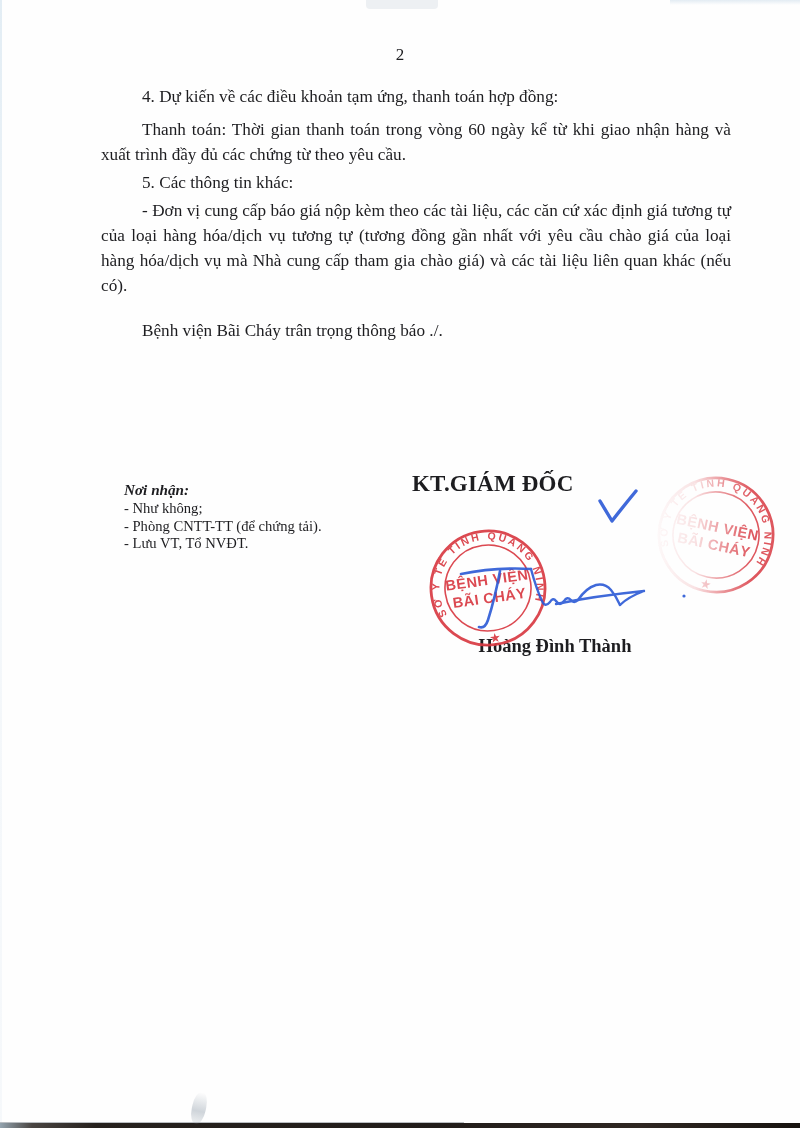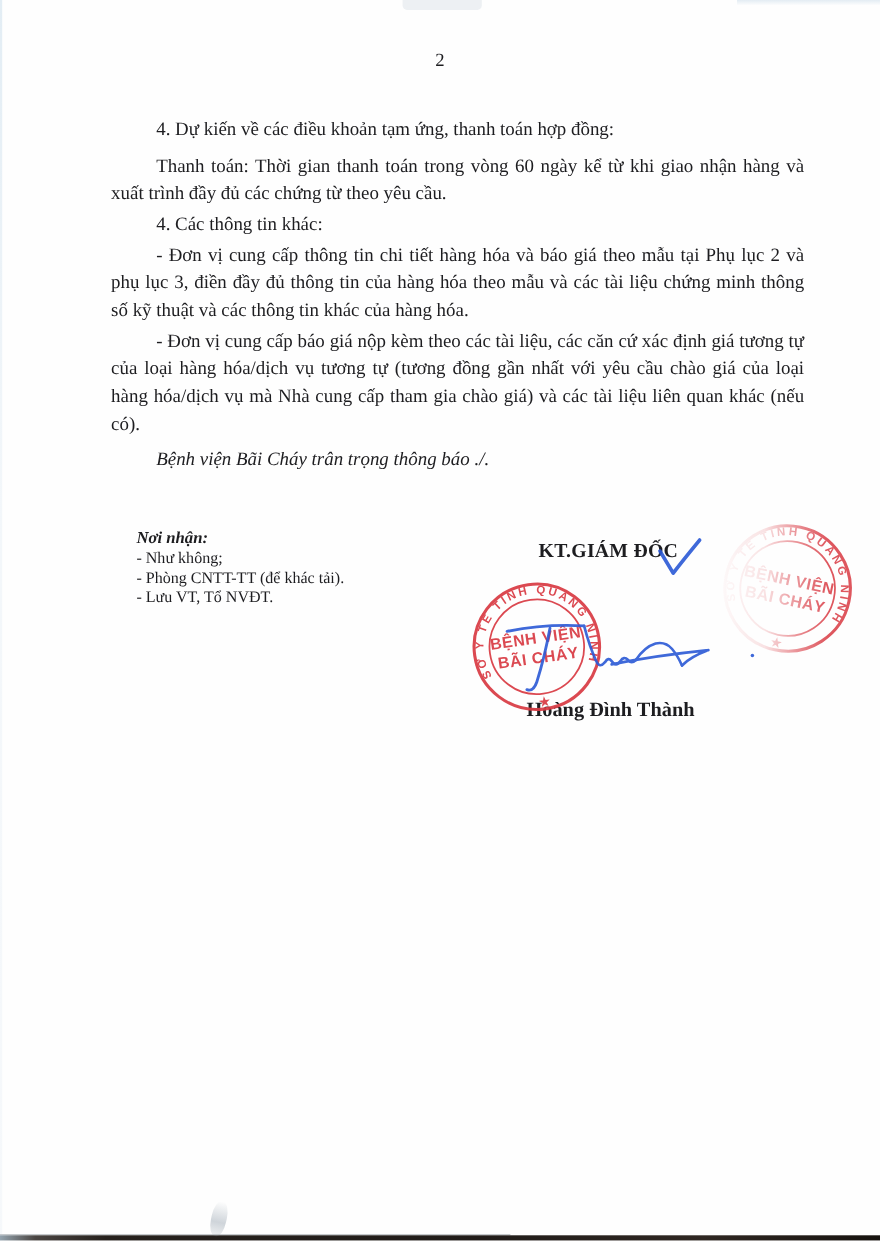--- a/index.html
+++ b/index.html
@@ -21,44 +21,42 @@
   }
   .doc-body {
     position: absolute;
     left: 101px; top: 84px;
     width: 630px;
     font-size: 17.2px;
     line-height: 25.2px;
     text-align: justify;
   }
   .doc-body p { margin: 0 0 2.5px; text-indent: 41px; }
-  .doc-body p.sp8 { margin-bottom: 8px; margin-top: 21px; }
-  .doc-body p.closing { margin-top: 7px; font-style: italic; }
+  .doc-body p.sp8 { margin-bottom: 8px; }
+  .doc-body p.closing { margin-top: 19px; }
   .recipients {
     position: absolute;
     left: 124px; top: 481px;
     font-size: 14.6px;
     line-height: 17.4px;
   }
   .recipients-title {
     font-weight: bold;
     font-style: italic;
     font-size: 15.2px;
     margin-bottom: 2px;
   }
   .sig-titles {
     position: absolute;
     left: 412px; top: 473px;
     width: 282px;
-    text-align: center;
     font-weight: bold;
-    font-size: 18px;
+    font-size: 23px;
     line-height: 22.5px;
     letter-spacing: 0.2px;
-    margin-top: 16px;
   }
   .signer-name {
     position: absolute;
     left: 445px; top: 636px;
     width: 220px;
     text-align: center;
     font-weight: bold;
     font-size: 18.5px;
   }
   .overlay {
@@ -104,30 +102,29 @@
 
   <div class="artifact-top-patch"></div>
   <div class="artifact-left-edge"></div>
   <div class="artifact-top-right"></div>
 
   <div class="page-number">2</div>
 
   <div class="doc-body">
     <p class="sp8">4. Dự kiến về các điều khoản tạm ứng, thanh toán hợp đồng:</p>
     <p>Thanh toán: Thời gian thanh toán trong vòng 60 ngày kể từ khi giao nhận hàng và xuất trình đầy đủ các chứng từ theo yêu cầu.</p>
-    <p>4. Các thông tin khác:</p>
-    <p>- Đơn vị cung cấp thông tin chi tiết hàng hóa và báo giá theo mẫu tại Phụ lục 2 và phụ lục 3, điền đầy đủ thông tin của hàng hóa theo mẫu và các tài liệu chứng minh thông số kỹ thuật và các thông tin khác của hàng hóa.</p>
+    <p>5. Các thông tin khác:</p>
     <p>- Đơn vị cung cấp báo giá nộp kèm theo các tài liệu, các căn cứ xác định giá tương tự của loại hàng hóa/dịch vụ tương tự (tương đồng gần nhất với yêu cầu chào giá của loại hàng hóa/dịch vụ mà Nhà cung cấp tham gia chào giá) và các tài liệu liên quan khác (nếu có).</p>
     <p class="closing">Bệnh viện Bãi Cháy trân trọng thông báo ./.</p>
   </div>
 
   <div class="recipients">
     <div class="recipients-title">Nơi nhận:</div>
     <div>- Như không;</div>
-    <div>- Phòng CNTT-TT (để khác tải).</div>
+    <div>- Phòng CNTT-TT (để chứng tải).</div>
     <div>- Lưu VT, Tổ NVĐT.</div>
   </div>
 
   <div class="sig-titles">
     <div>KT.GIÁM ĐỐC</div>
   </div>
 
   <div class="signer-name">Hoàng Đình Thành</div>
 
   <svg class="overlay" viewBox="0 0 800 1128" xmlns="http://www.w3.org/2000/svg">

